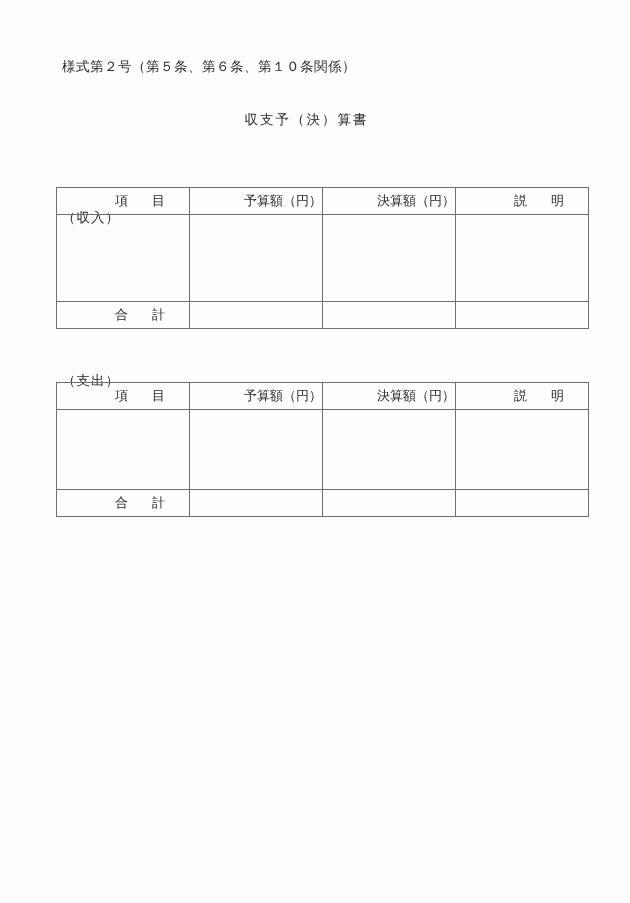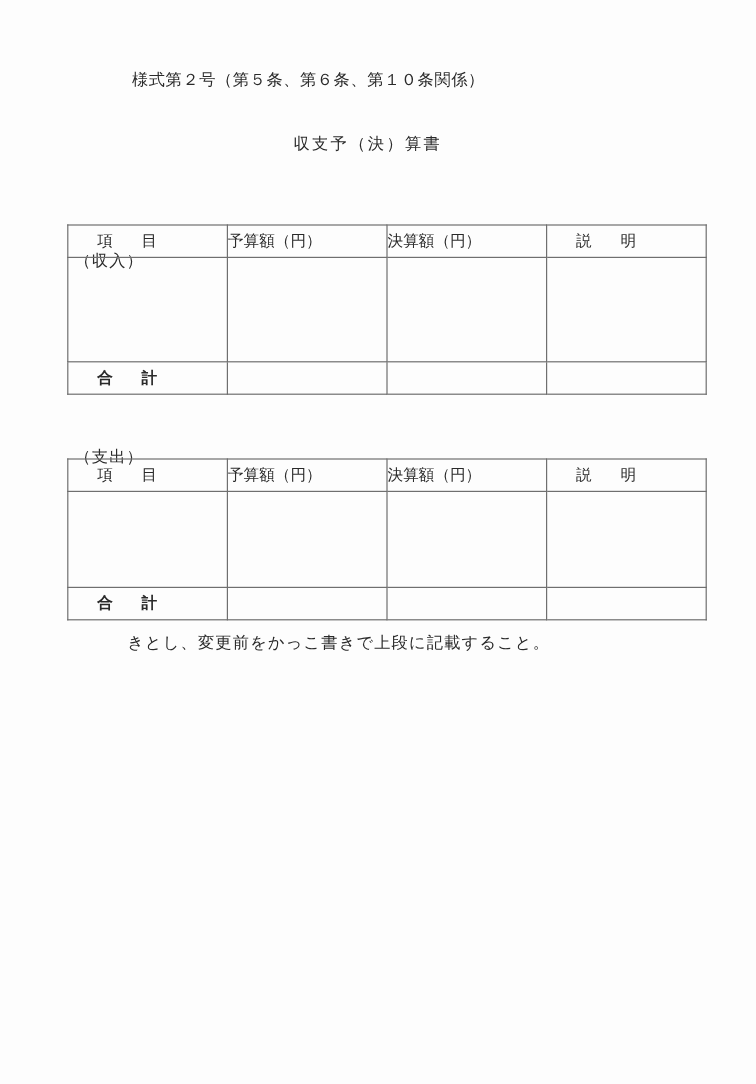--- a/index.html
+++ b/index.html
@@ -15,21 +15,20 @@
     font-family: "DejaVu Serif", "Liberation Serif", serif;
     color: #2a2a2a;
   }
   .abs { position: absolute; }
   .form-number {
     left: 62px;
     top: 58px;
     font-size: 13.5px;
     letter-spacing: 0.5px;
     white-space: nowrap;
-    margin-left: 48px;
   }
   .doc-title {
     left: 0;
     width: 605px;
     top: 111px;
     text-align: center;
     font-size: 13.5px;
     letter-spacing: 2px;
     padding-left: 8px;
     box-sizing: border-box;
@@ -45,26 +44,26 @@
     position: absolute;
     left: 56px;
     width: 532px;
     border-collapse: collapse;
     table-layout: fixed;
   }
   table.budget td, table.budget th {
     border: 1.5px solid #6f6f6f;
     font-weight: normal;
     font-size: 13px;
-    text-align: left;
+    text-align: right;
     padding: 0;
     vertical-align: middle;
   }
   table.budget tr.head td { height: 26px; }
-  table.budget tr.total td { height: 26px; font-weight: bold; }
+  table.budget tr.total td { height: 26px; }
   .spaced { letter-spacing: 24px; padding-left: 24px !important; }
   .note {
     left: 68px;
     top: 522px;
     width: 530px;
     font-size: 13.5px;
     line-height: 28px;
     letter-spacing: 1px;
   }
   .note-line1 { white-space: nowrap; }
@@ -134,14 +133,13 @@
   <tr class="total">
     <td class="spaced">合計</td>
     <td></td>
     <td></td>
     <td></td>
   </tr>
 </tbody>
   </table>
 
 <div class="abs note">
-  <div class="note-line2">きとし、変更前をかっこ書きで上段に記載すること。</div>
 </div>
 
 </body></html>

